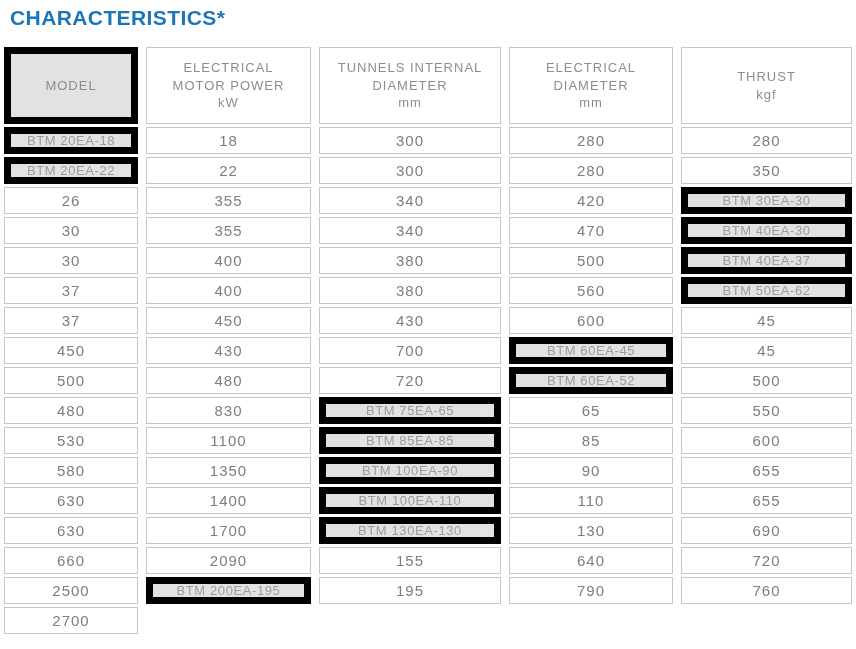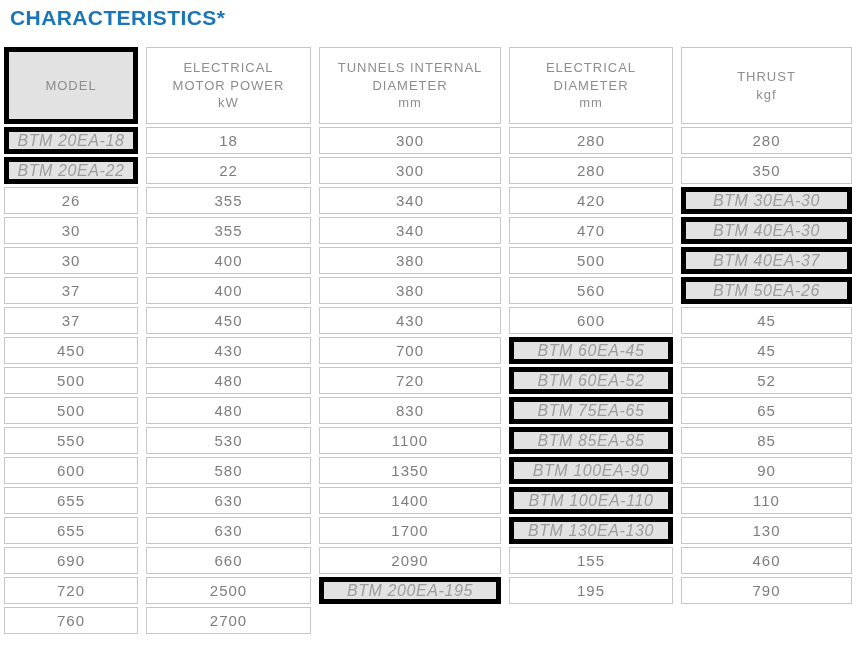--- a/index.html
+++ b/index.html
@@ -40,27 +40,26 @@
   .header-cell {
     font-size: 13px;
     color: #8d8d8d;
     letter-spacing: 1px;
     line-height: 1.35;
   }
   .header-title { white-space: pre-line; }
   .header-unit { white-space: pre-line; }
   .model-col {
     background: #e2e2e2;
-    border: 5px solid #000000;
+    border: 7px solid #000000;
   }
   .model-cell {
-    font-size: 16px;
+    font-size: 13px;
     color: #9c9c9c;
     letter-spacing: 0.6px;
-    font-style: italic;
   }
   .value-cell {
     font-size: 15px;
     color: #7d7d7d;
     letter-spacing: 1px;
     font-weight: 400;
   }
 </style>
 </head>
 <body>
@@ -121,36 +120,35 @@
       <div class="cell model-col model-cell">BTM 40EA-30</div>
       <div class="cell value-cell">30</div>
       <div class="cell value-cell">400</div>
       <div class="cell value-cell">380</div>
       <div class="cell value-cell">500</div>
       <div class="cell model-col model-cell">BTM 40EA-37</div>
       <div class="cell value-cell">37</div>
       <div class="cell value-cell">400</div>
       <div class="cell value-cell">380</div>
       <div class="cell value-cell">560</div>
-      <div class="cell model-col model-cell">BTM 50EA-26</div>
+      <div class="cell model-col model-cell">BTM 50EA-62</div>
       <div class="cell value-cell">37</div>
       <div class="cell value-cell">450</div>
       <div class="cell value-cell">430</div>
       <div class="cell value-cell">600</div>
       <div class="cell value-cell">45</div>
       <div class="cell value-cell">450</div>
       <div class="cell value-cell">430</div>
       <div class="cell value-cell">700</div>
       <div class="cell model-col model-cell">BTM 60EA-45</div>
       <div class="cell value-cell">45</div>
       <div class="cell value-cell">500</div>
       <div class="cell value-cell">480</div>
       <div class="cell value-cell">720</div>
       <div class="cell model-col model-cell">BTM 60EA-52</div>
-      <div class="cell value-cell">52</div>
       <div class="cell value-cell">500</div>
       <div class="cell value-cell">480</div>
       <div class="cell value-cell">830</div>
       <div class="cell model-col model-cell">BTM 75EA-65</div>
       <div class="cell value-cell">65</div>
       <div class="cell value-cell">550</div>
       <div class="cell value-cell">530</div>
       <div class="cell value-cell">1100</div>
       <div class="cell model-col model-cell">BTM 85EA-85</div>
       <div class="cell value-cell">85</div>
@@ -166,21 +164,21 @@
       <div class="cell value-cell">110</div>
       <div class="cell value-cell">655</div>
       <div class="cell value-cell">630</div>
       <div class="cell value-cell">1700</div>
       <div class="cell model-col model-cell">BTM 130EA-130</div>
       <div class="cell value-cell">130</div>
       <div class="cell value-cell">690</div>
       <div class="cell value-cell">660</div>
       <div class="cell value-cell">2090</div>
       <div class="cell value-cell">155</div>
-      <div class="cell value-cell">460</div>
+      <div class="cell value-cell">640</div>
       <div class="cell value-cell">720</div>
       <div class="cell value-cell">2500</div>
       <div class="cell model-col model-cell">BTM 200EA-195</div>
       <div class="cell value-cell">195</div>
       <div class="cell value-cell">790</div>
       <div class="cell value-cell">760</div>
       <div class="cell value-cell">2700</div>
     </div>
 
 </div>

